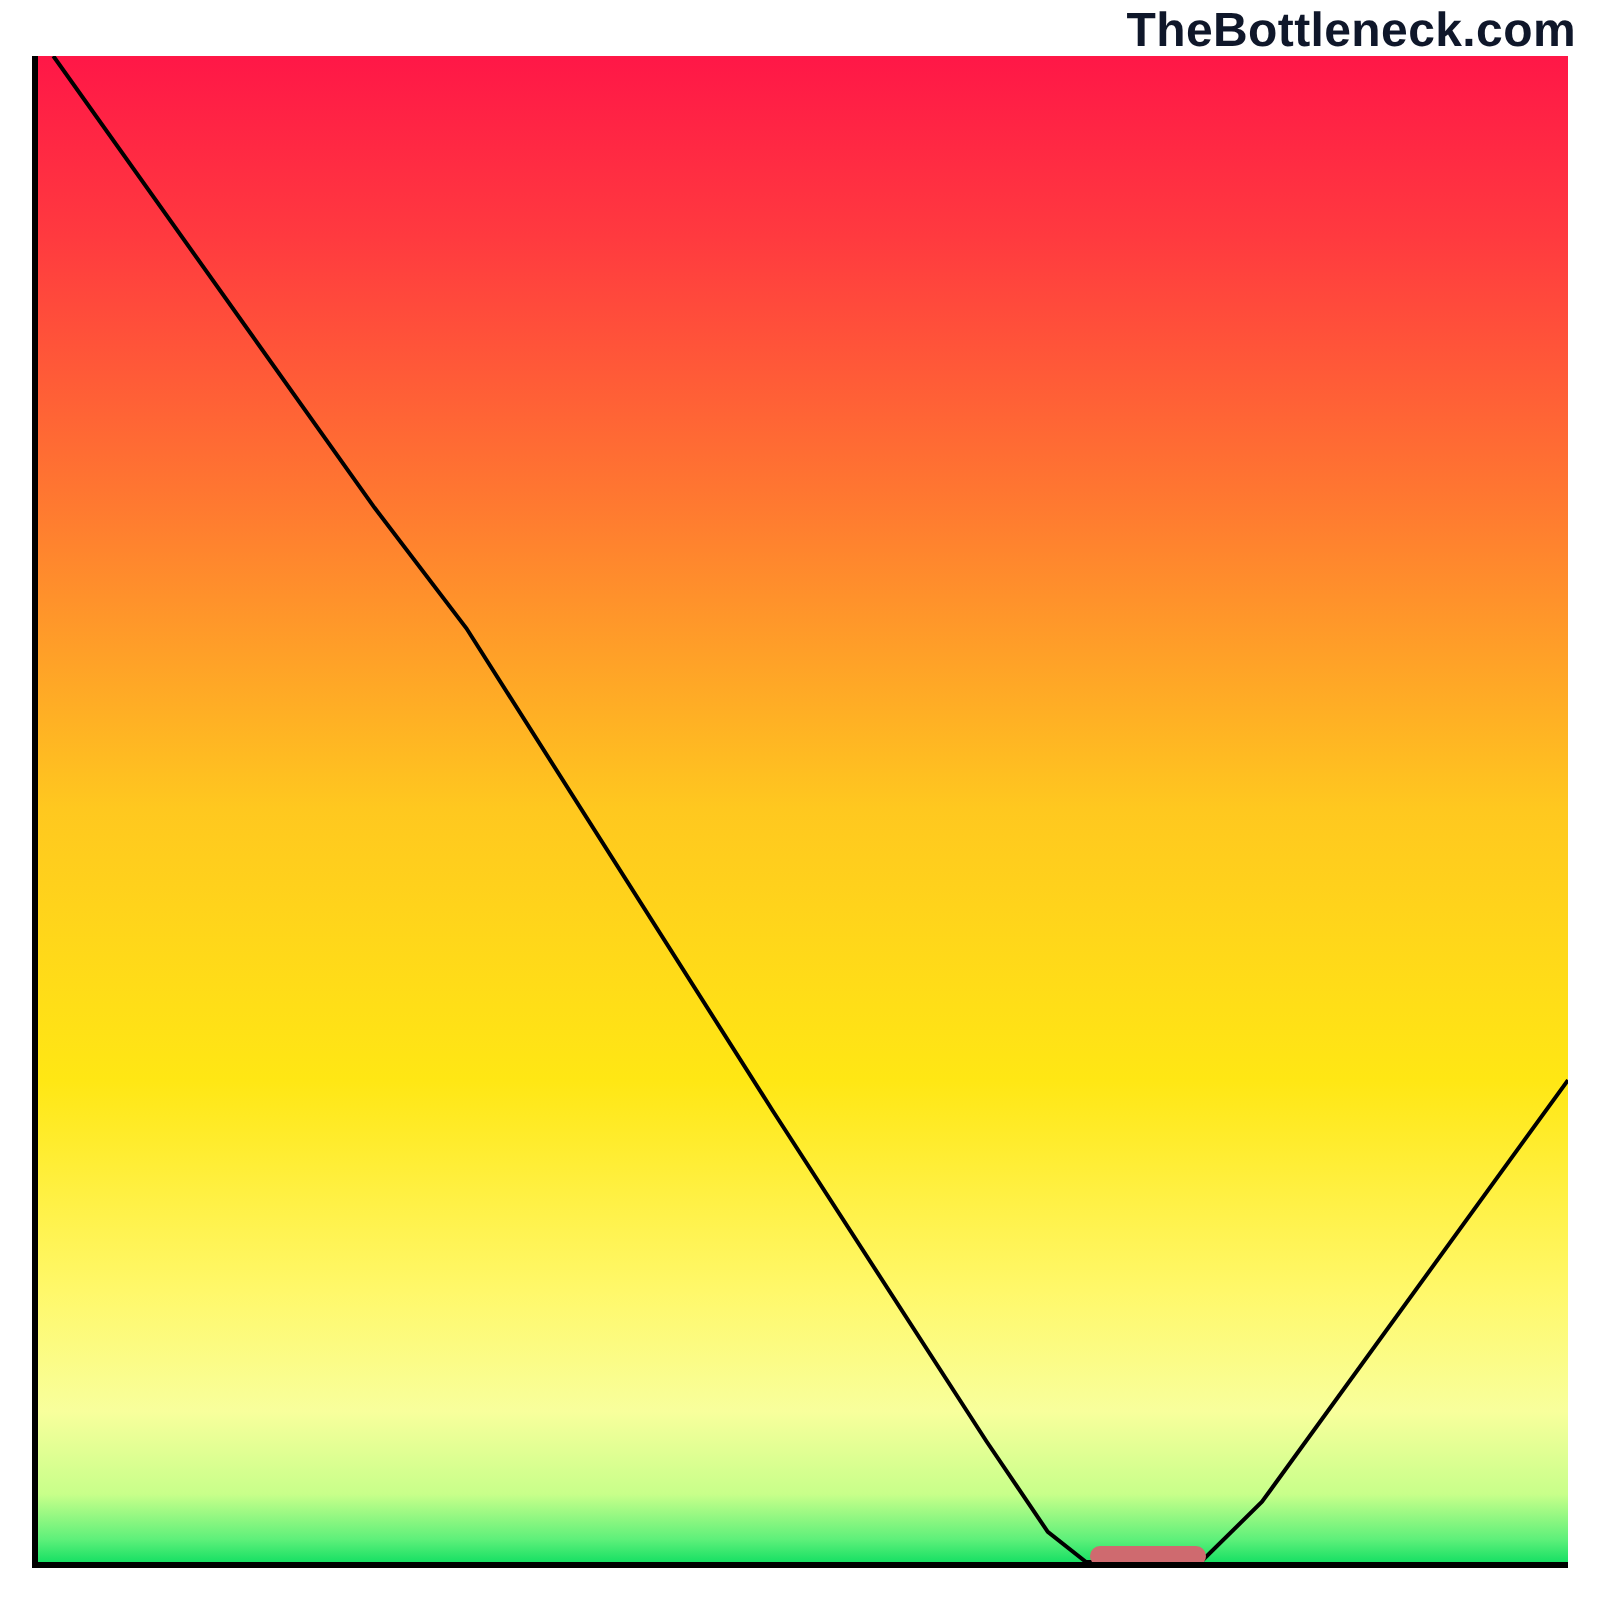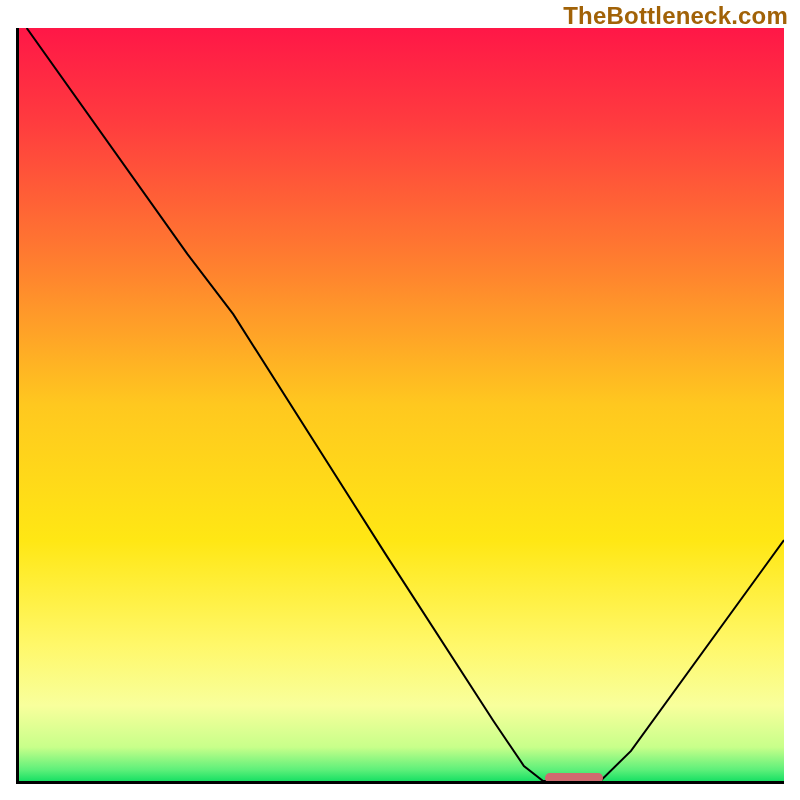--- a/index.html
+++ b/index.html
@@ -14,21 +14,21 @@
     position: relative;
     width: 800px;
     height: 800px;
   }
   .watermark {
     position: absolute;
     top: 2px;
     right: 12px;
     font-size: 24px;
     font-weight: 600;
-    color: #a16207;
+    color: #0f172a;
     letter-spacing: 0.2px;
   }
   .plot {
     position: absolute;
     left: 16px;
     top: 28px;
     width: 768px;
     height: 756px;
     border-left: 3px solid #000;
     border-bottom: 3px solid #000;

